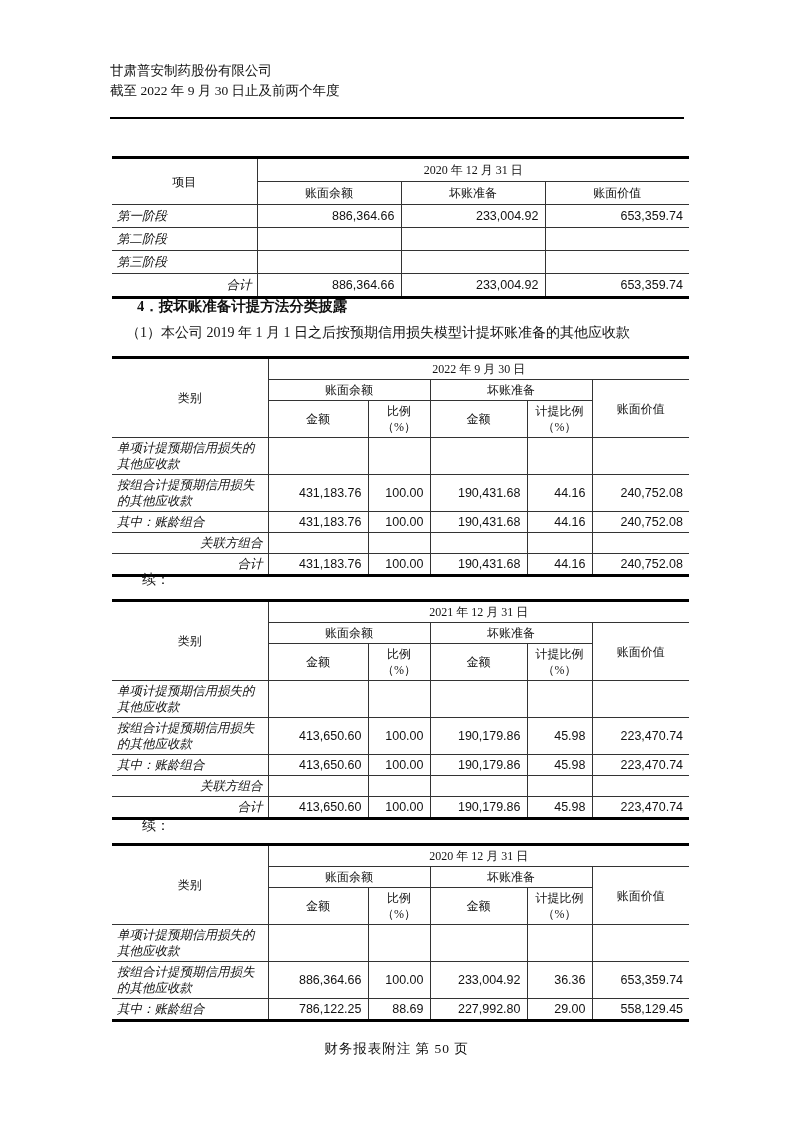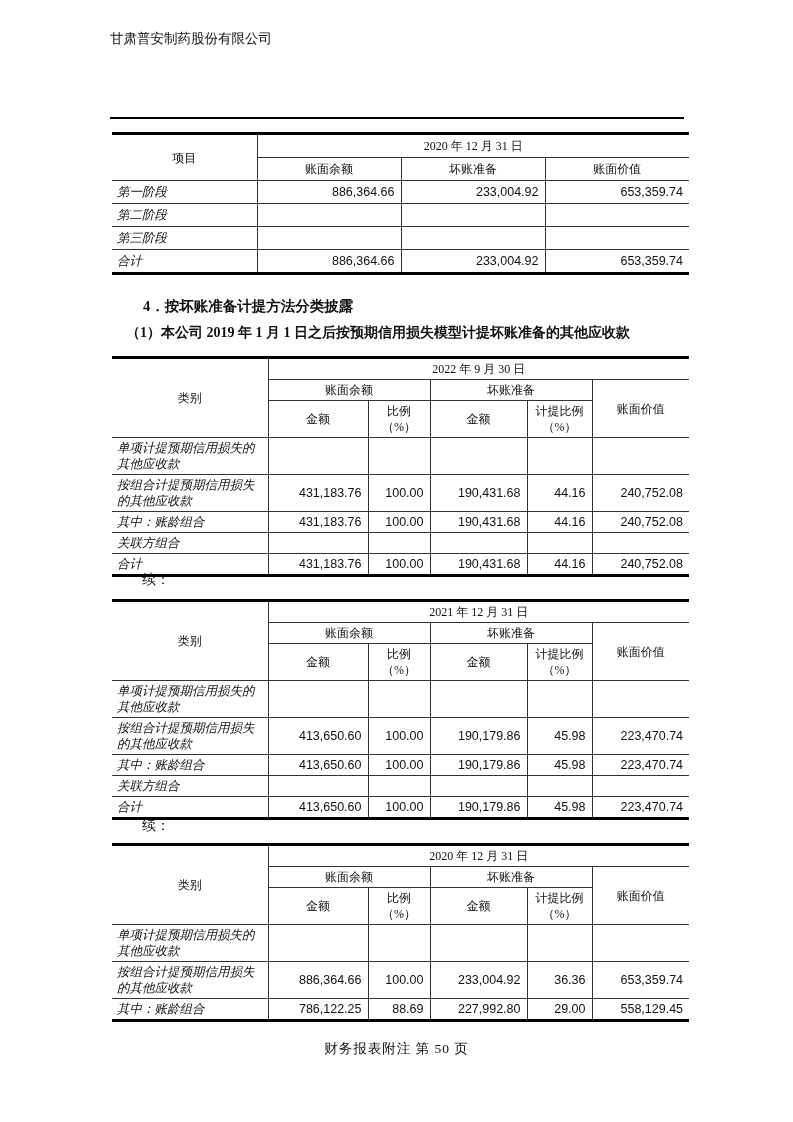--- a/index.html
+++ b/index.html
@@ -6,26 +6,26 @@
   html,body { width:793px; height:1122px; }
   body {
     background:#ffffff;
     color:#111111;
     font-family:"Liberation Serif","DejaVu Serif",serif;
     position:relative;
   }
   .abs { position:absolute; }
 
   
-  .header-block { left:110px; top:29px; font-size:13.5px; line-height:20px; }
+  .header-block { left:110px; top:61px; font-size:13.5px; line-height:20px; }
   .rule { left:110px; top:117px; width:574px; height:2px; background:#000; }
 
   
-  .heading   { left:143px; top:297px; font-size:14.5px; font-weight:bold; }
-  .paragraph { left:126px; top:324px; font-size:14px;font-weight:bold; }
+  .heading   { left:137px; top:297px; font-size:14.5px; font-weight:bold; }
+  .paragraph { left:126px; top:324px; font-size:14px; }
   .cont      { font-size:14px; }
   .cont-1 { left:142px; top:571px; }
   .cont-2 { left:142px; top:817px; }
 
   
   .footer { left:0; top:1040px; width:793px; text-align:center; font-size:13.5px; letter-spacing:1px; }
 
   
   table {
     border-collapse:collapse;
@@ -41,33 +41,34 @@
     border:1px solid #333;
     padding:2px 5px;
     font-weight:normal;
     vertical-align:middle;
     line-height:16px;
     overflow:hidden;
   }
   th { text-align:center; font-size:12px; padding:2px 2px; }
   td.num { text-align:right; font-family:"Liberation Sans","DejaVu Sans",sans-serif; padding-right:6px; }
   td.lbl { text-align:left;font-style:italic; }
-  td.ctr { text-align:left; }
-
-  .stage-table-wrap { left:112px; top:132px; }
+  td.ctr { text-align:right; }
+
+  .stage-table-wrap { left:112px; top:156px; }
   .stage-table th, .stage-table td { padding-top:3px; padding-bottom:3px; }
   .cat-0 { left:112px; top:356px; }
   .cat-1 { left:112px; top:599px; }
   .cat-2 { left:112px; top:843px; }
 </style>
 </head>
 <body>
 
 <div class="abs header-block">
   <div>甘肃普安制药股份有限公司</div>
+  <div>截至 2022 年 9 月 30 日止及前两个年度</div>
 </div>
 <div class="abs rule"></div>
 
 <div class="abs stage-table-wrap">
   <table class="stage-table">
     <colgroup>
         <col style="width:145px">
         <col style="width:144px">
         <col style="width:144px">
         <col style="width:144px">

